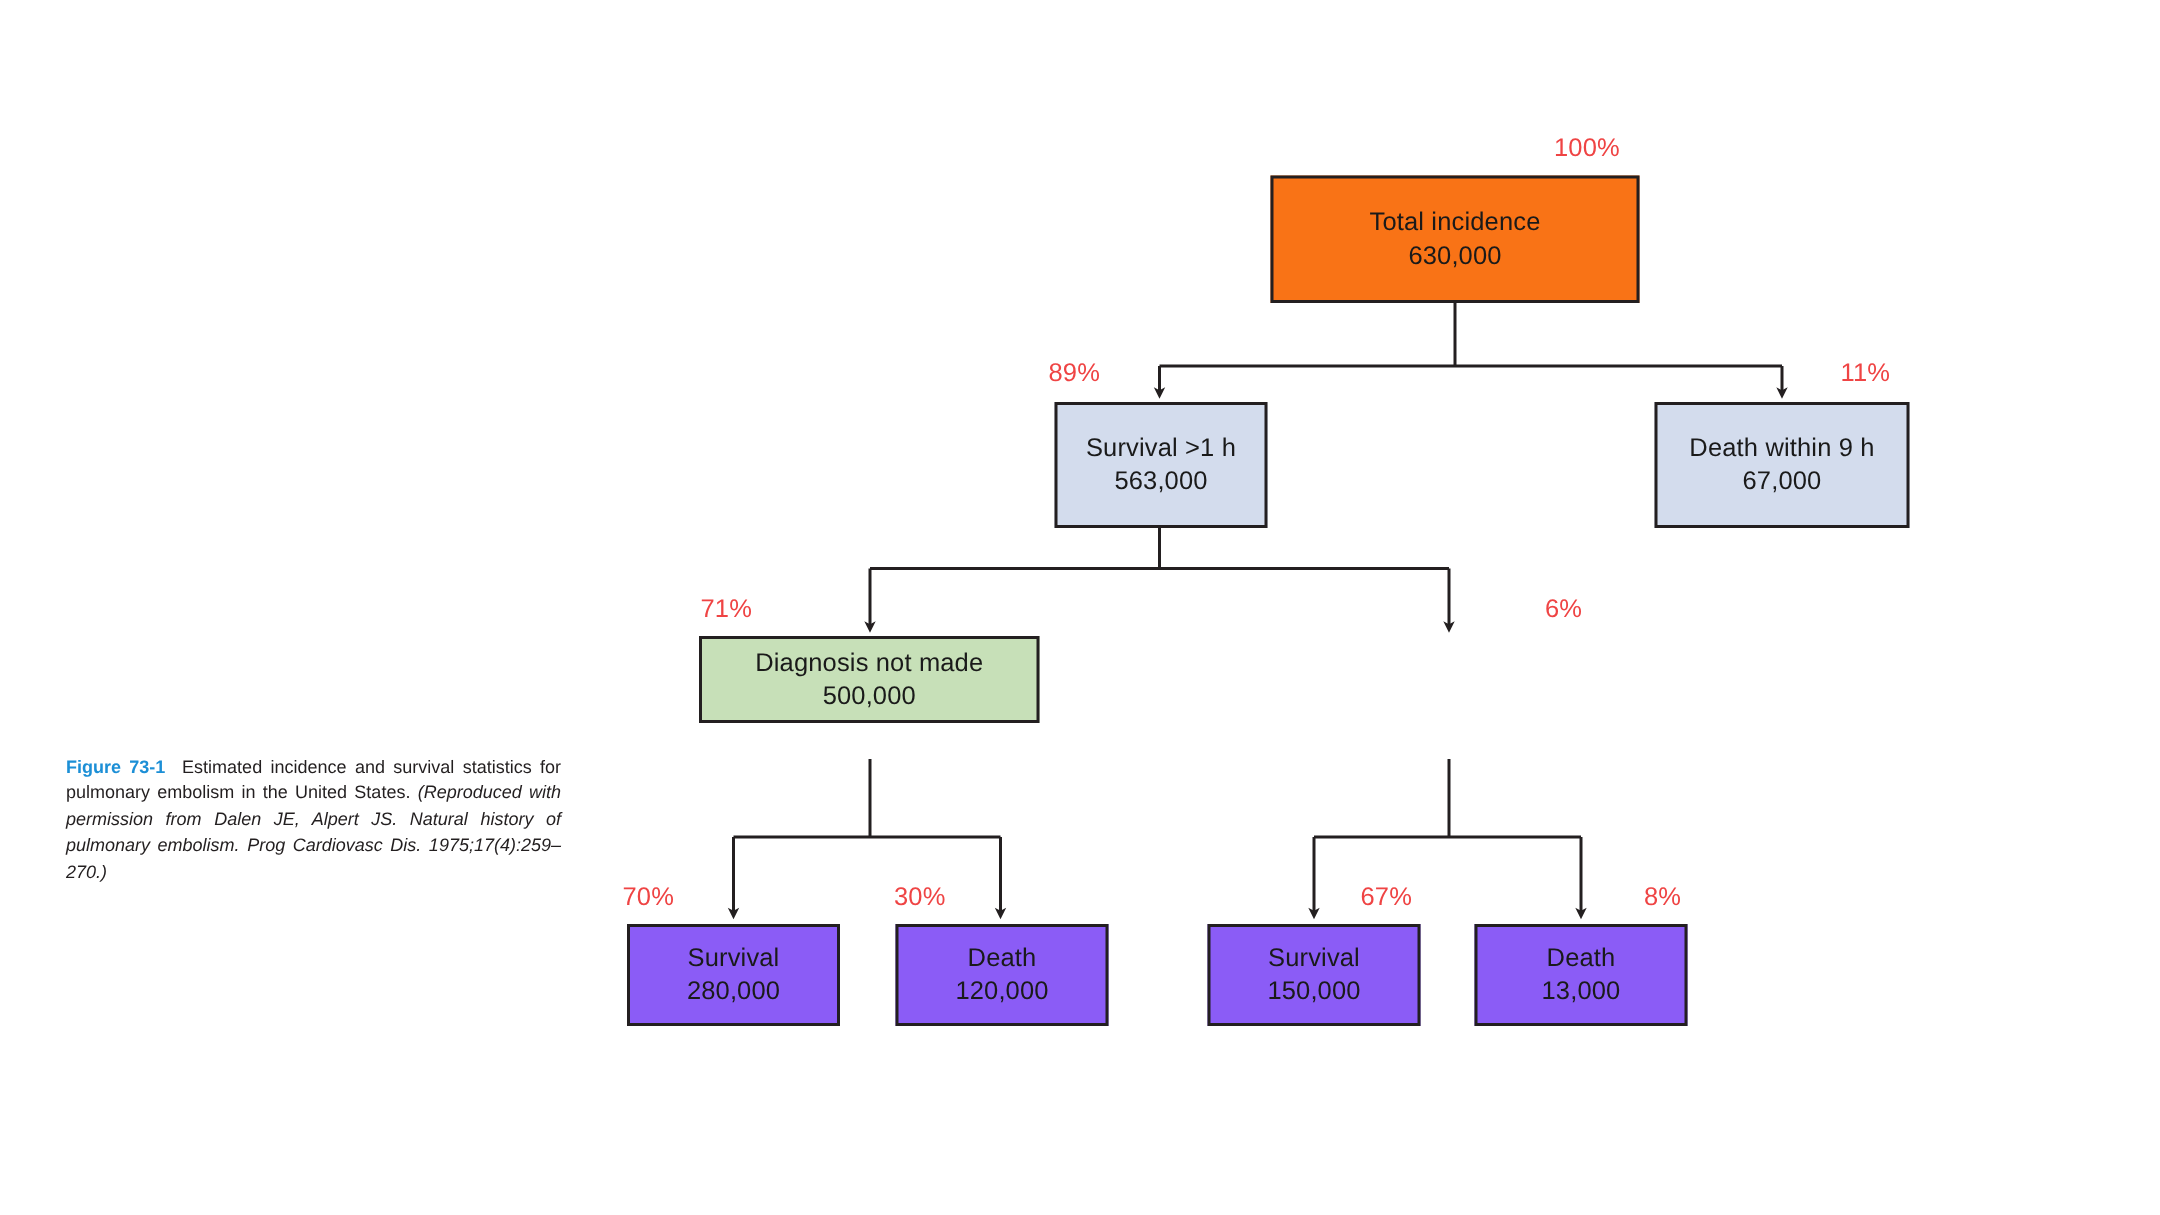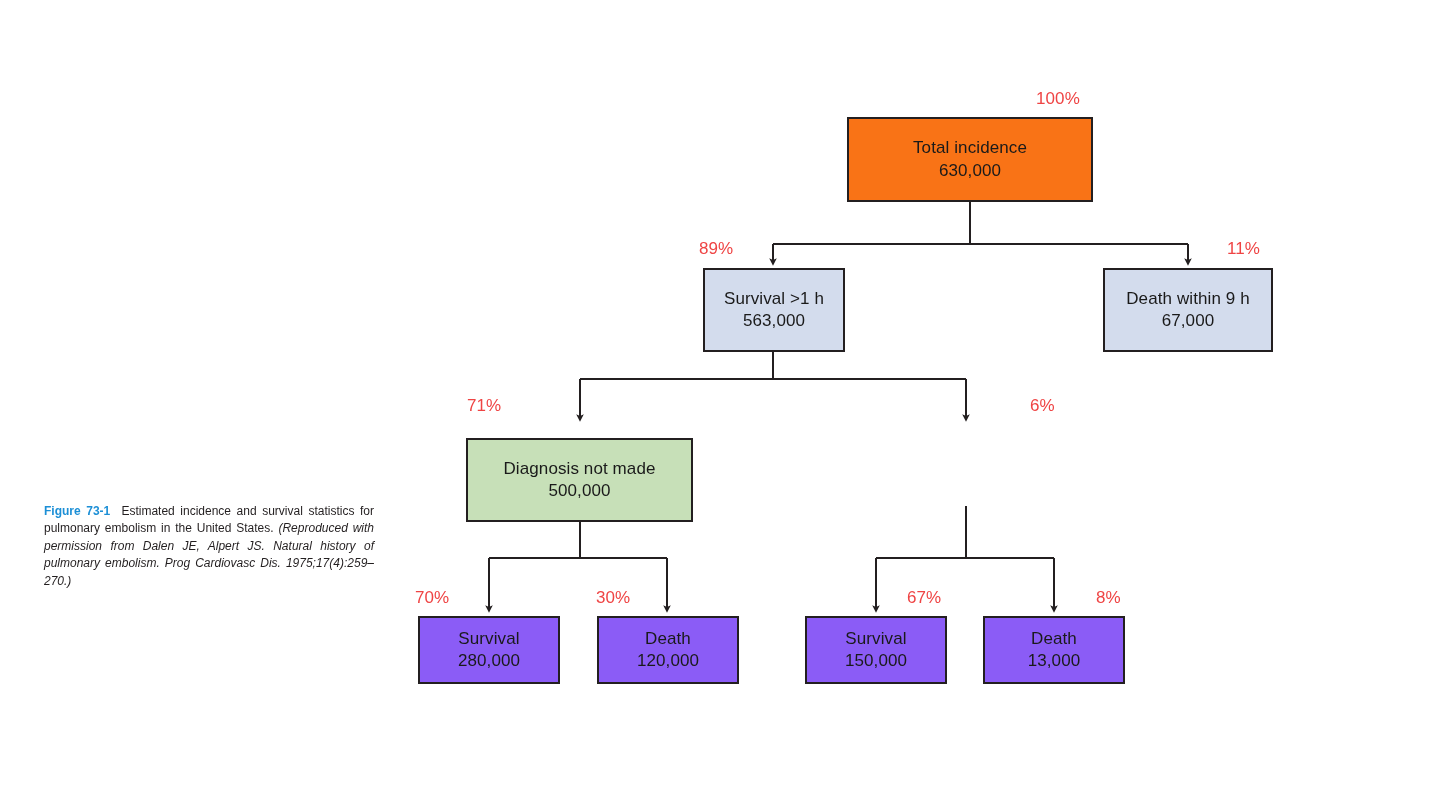--- a/index.html
+++ b/index.html
@@ -142,21 +142,21 @@
   <div class="node fill-blue" style="left:703px; top:268px; width:142px; height:84px;">
     <span class="line">Survival &gt;1 h</span>
     <span class="line">563,000</span>
   </div>
 
   <div class="node fill-blue" style="left:1103px; top:268px; width:170px; height:84px;">
     <span class="line">Death within 9 h</span>
     <span class="line">67,000</span>
   </div>
 
-  <div class="node fill-green" style="left:466px; top:424px; width:227px; height:84px;margin-top:14px;">
+  <div class="node fill-green" style="left:466px; top:424px; width:227px; height:58px;">
     <span class="line">Diagnosis not made</span>
     <span class="line">500,000</span>
   </div>
 
 
   <div class="node fill-orange" style="left:418px; top:616px; width:142px; height:68px;">
     <span class="line">Survival</span>
     <span class="line">280,000</span>
   </div>
 

